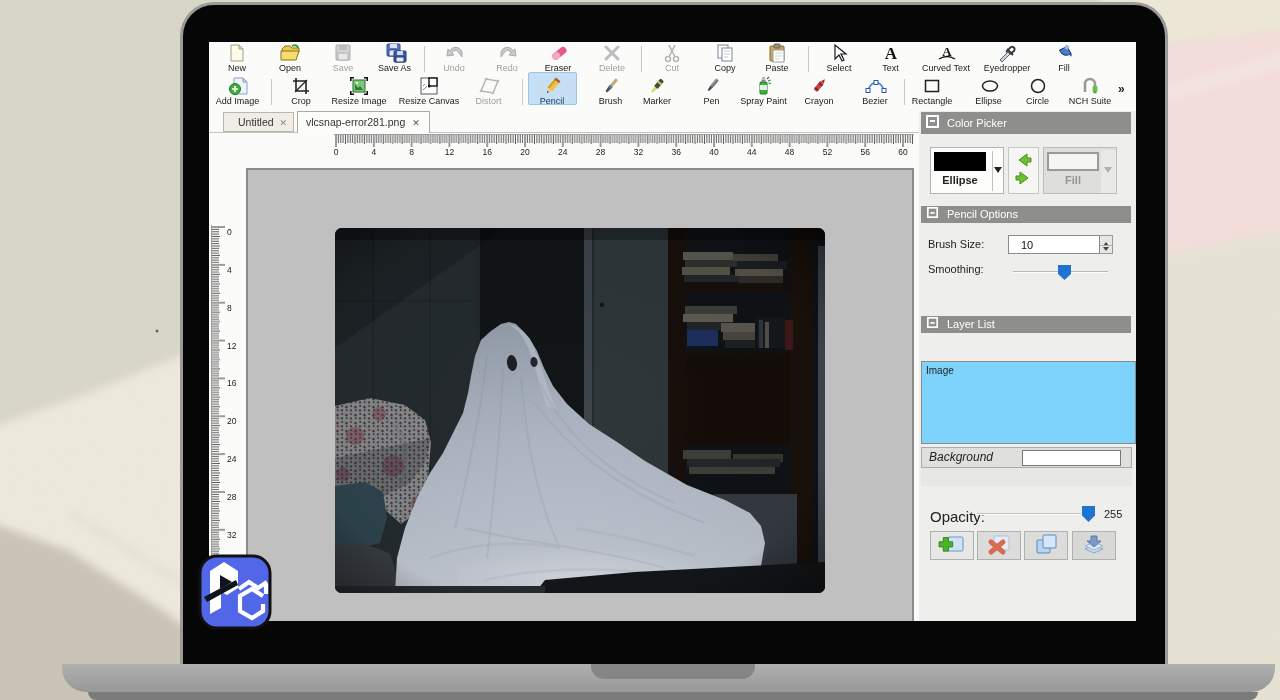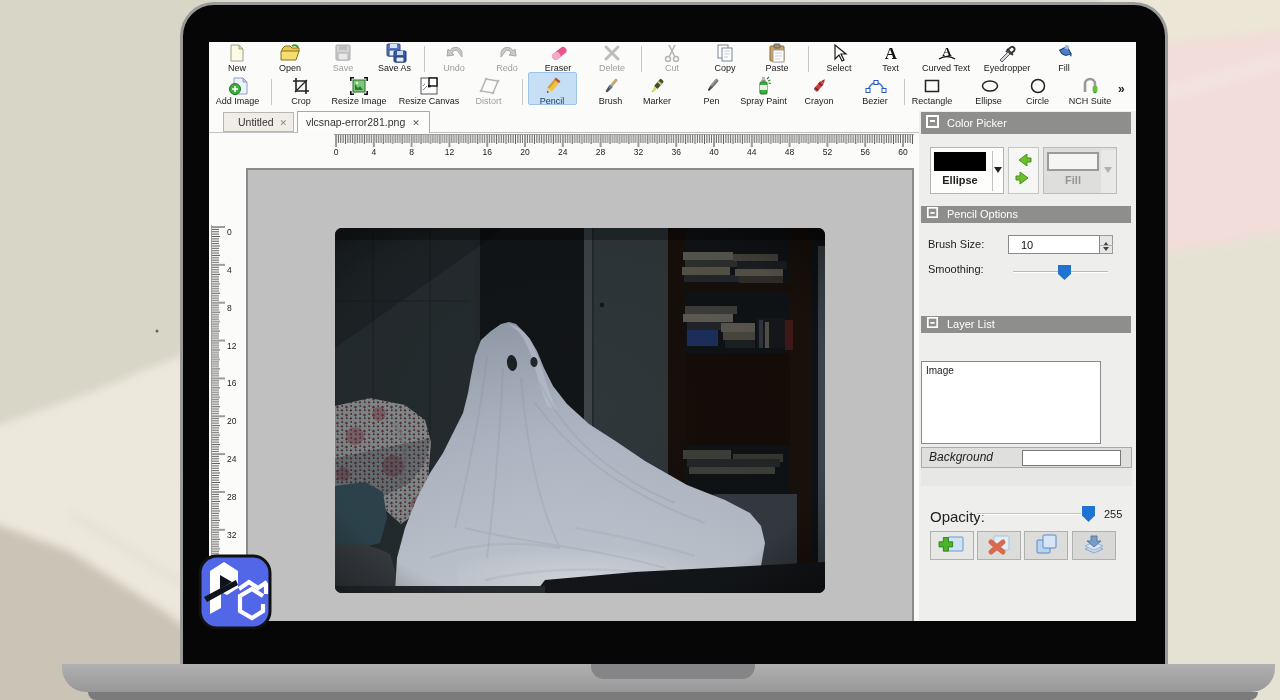--- a/index.html
+++ b/index.html
@@ -585,21 +585,21 @@
         <div class="abs" style="left:89px;top:124px;width:92px;height:19px;background:#fff;border:1px solid #8a8a88;font-size:11px;color:#111;line-height:18px;padding-left:12px">10</div>
         <div class="abs" style="left:181px;top:124px;width:13px;height:19px;background:#e6e6e4;border:1px solid #9a9a98;border-left:none">
           <div class="abs" style="left:3px;top:3px;width:0;height:0;border:3px solid transparent;border-bottom:4px solid #444"></div>
           <div class="abs" style="left:3px;top:11px;width:0;height:0;border:3px solid transparent;border-top:4px solid #444"></div>
           <div class="abs" style="left:0;top:8.5px;width:13px;height:1px;background:#b0b0ae"></div>
         </div>
         <div class="abs" style="left:9px;top:152px;font-size:11px;color:#222">Smoothing:</div>
         <div class="abs" style="left:94px;top:160px;width:95px;height:2px;background:#b8b8b6;border-bottom:1px solid #fff"></div>
         <div class="abs" style="left:139px;top:154px;width:13px;height:15px;background:#1f74d2;clip-path:polygon(0 0,100% 0,100% 60%,50% 100%,0 60%)"></div>
 
-        <div class="abs" style="left:2px;top:249.5px;width:180px;height:83px;background:#ffffff;border:1px solid #8a8a88">
+        <div class="abs" style="left:2px;top:249.5px;width:215px;height:83px;background:#7dd3fc;border:1px solid #8a8a88">
           <div class="abs" style="left:4px;top:3px;font-size:10px;color:#222">Image</div>
         </div>
         <div class="abs" style="left:2px;top:336px;width:211px;height:21px;background:#dfdfdd;border:1px solid #aaaaa8">
           <div class="abs" style="left:7px;top:2px;font-size:12px;font-style:italic;color:#222">Background</div>
           <div class="abs" style="left:100px;top:1.5px;width:99px;height:16px;background:#fff;border:1px solid #777"></div>
         </div>
         <div class="abs" style="left:2px;top:357px;width:211px;height:18px;background:#e7e7e5"></div>
 
         <div class="abs" style="left:11px;top:397px;font-size:15px;color:#222">Opacity:</div>
         <div class="abs" style="left:57.5px;top:402px;width:104px;height:2px;background:#c2c2c0;border-bottom:1px solid #fff"></div>

